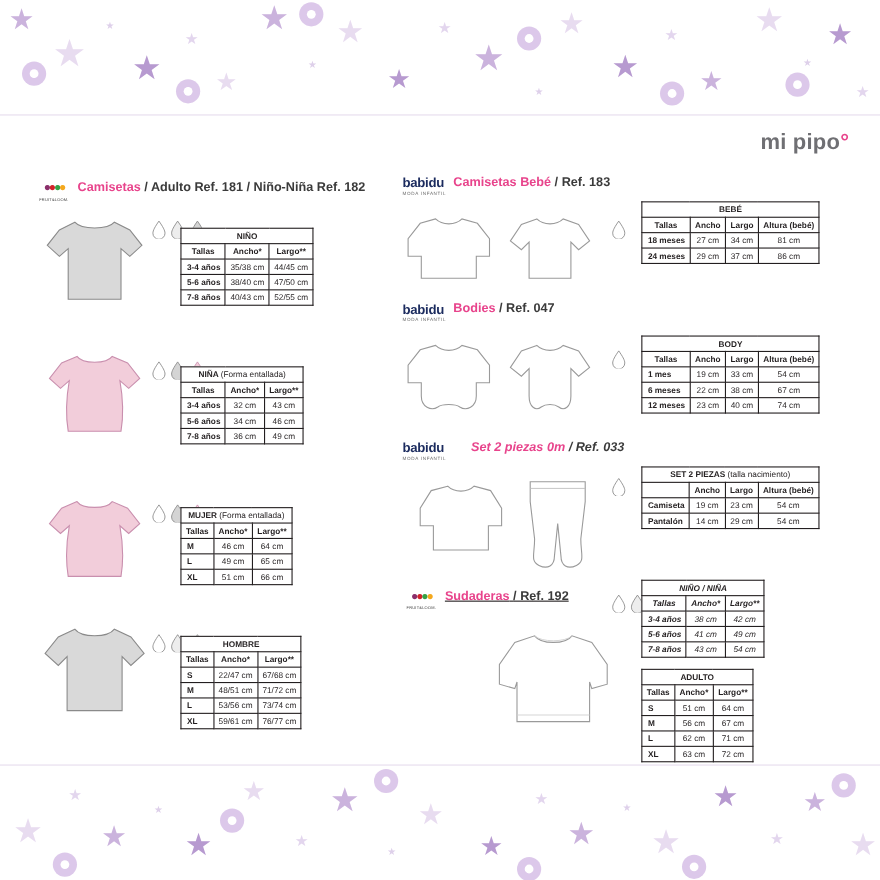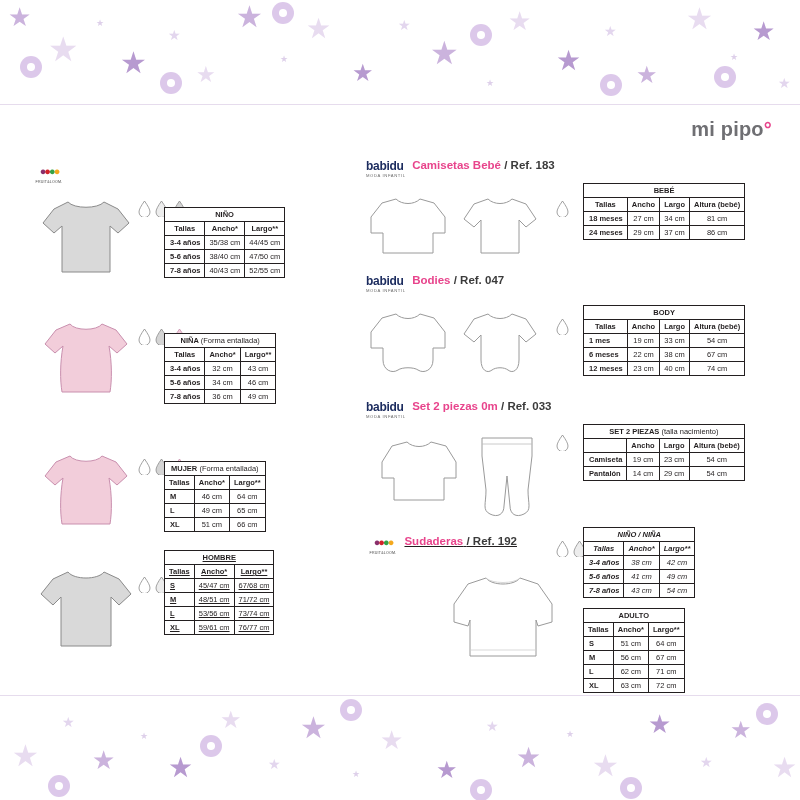--- a/index.html
+++ b/index.html
@@ -128,20 +128,24 @@
 
   <div class="brand">
     <span>mi pipo</span><span class="dot">°</span>
   </div>
 
   <div class="sec" style="left:32px;top:161px;">
     <span class="fruit">
       <span class="berries"><i style="color:#8a2f6b;">●</i><i style="color:#d2232a;">●</i><i style="color:#35a145;">●</i><i style="color:#f4a81d;">●</i></span>
       <span class="cap">FRUIT&amp;LOOM.</span>
     </span>
+    <span class="sec-title" style="position:relative;top:-3px;">
+      <span class="pink">Camisetas</span>
+      <span class="grey">/ Adulto Ref. 181 / Niño-Niña Ref. 182</span>
+    </span>
   </div>
 
   <svg class="garment" style="left:38px;top:196px;" width="96" height="82" viewBox="0 0 96 82">
     <path d="M30 6 L16 13 L5 27 L16 37 L24 30 L24 76 L72 76 L72 30 L80 37 L91 27 L80 13 L66 6 C60 13 36 13 30 6 Z" fill="#d9d9d9" stroke="#8a8a8a" stroke-width="1"></path>
   </svg>
   <div class="drops" style="left:138px;top:200px;">
     <svg class="drop" viewBox="0 0 13 17">
         <path d="M6.5 1 C3 6 1 9.5 1 12 a5.5 5.5 0 0 0 11 0 C12 9.5 10 6 6.5 1 Z" fill="#fff" stroke="#8a8a8a" stroke-width=".8"></path>
       </svg>
     <svg class="drop" viewBox="0 0 13 17">
@@ -280,34 +284,34 @@
         <path d="M6.5 1 C3 6 1 9.5 1 12 a5.5 5.5 0 0 0 11 0 C12 9.5 10 6 6.5 1 Z" fill="#fff" stroke="#8a8a8a" stroke-width=".8"></path>
       </svg>
     <svg class="drop" viewBox="0 0 13 17">
         <path d="M6.5 1 C3 6 1 9.5 1 12 a5.5 5.5 0 0 0 11 0 C12 9.5 10 6 6.5 1 Z" fill="#ededed" stroke="#8a8a8a" stroke-width=".8"></path>
       </svg>
     <svg class="drop" viewBox="0 0 13 17">
         <path d="M6.5 1 C3 6 1 9.5 1 12 a5.5 5.5 0 0 0 11 0 C12 9.5 10 6 6.5 1 Z" fill="#d4d4d4" stroke="#8a8a8a" stroke-width=".8"></path>
       </svg>
   </div>
 
-  <div class="tbl" style="left:164px;top:550px;text-decoration:underline;">
+  <div class="tbl" style="left:164px;top:578px;">
     <table>
       <tbody>
           <tr>
             <td colspan="3" class="hdr">HOMBRE</td>
           </tr>
       <tr>
         <th>Tallas</th>
         <th>Ancho*</th>
         <th>Largo**</th>
       </tr>
       <tr>
         <td class="lbl">S</td>
-        <td>45/47 cm</td>
+        <td>22/47 cm</td>
         <td>67/68 cm</td>
       </tr>
       <tr>
         <td class="lbl">M</td>
         <td>48/51 cm</td>
         <td>71/72 cm</td>
       </tr>
       <tr>
         <td class="lbl">L</td>
         <td>53/56 cm</td>
@@ -428,21 +432,21 @@
       </tr>
     </tbody>
       </table>
   </div>
 
   <div class="sec" style="left:366px;top:400px;">
     <span class="babidu" style="display:inline-block;vertical-align:middle;">
       <span>babidu</span>
       <small>MODA INFANTIL</small>
     </span>
-    <span class="sec-title" style="position:relative;top:-4px;margin-left:2px;">
+    <span class="sec-title" style="position:relative;top:-4px;margin-left:18px;font-style:italic;">
       <span class="pink">Set 2 piezas 0m</span>
       <span class="grey">/ Ref. 033</span>
     </span>
   </div>
 
   <svg class="garment" style="left:378px;top:434px;" width="82" height="74" viewBox="0 0 82 74">
     <path d="M29 8 L14 12 L4 28 L4 44 L16 44 L16 66 L66 66 L66 44 L78 44 L78 28 L68 12 L53 8 C47 14 35 14 29 8 Z" fill="#fff" stroke="#9a9a9a" stroke-width="1"></path>
   </svg>
   <svg class="garment" style="left:472px;top:434px;" width="70" height="90" viewBox="0 0 70 90">
     <path d="M10 4 L60 4 L60 22 L56 56 C56 70 60 76 52 80 C44 84 38 80 38 72 L35 42 L32 72 C32 80 26 84 18 80 C10 76 14 70 14 56 L10 22 Z" fill="#fff" stroke="#9a9a9a" stroke-width="1"></path>

